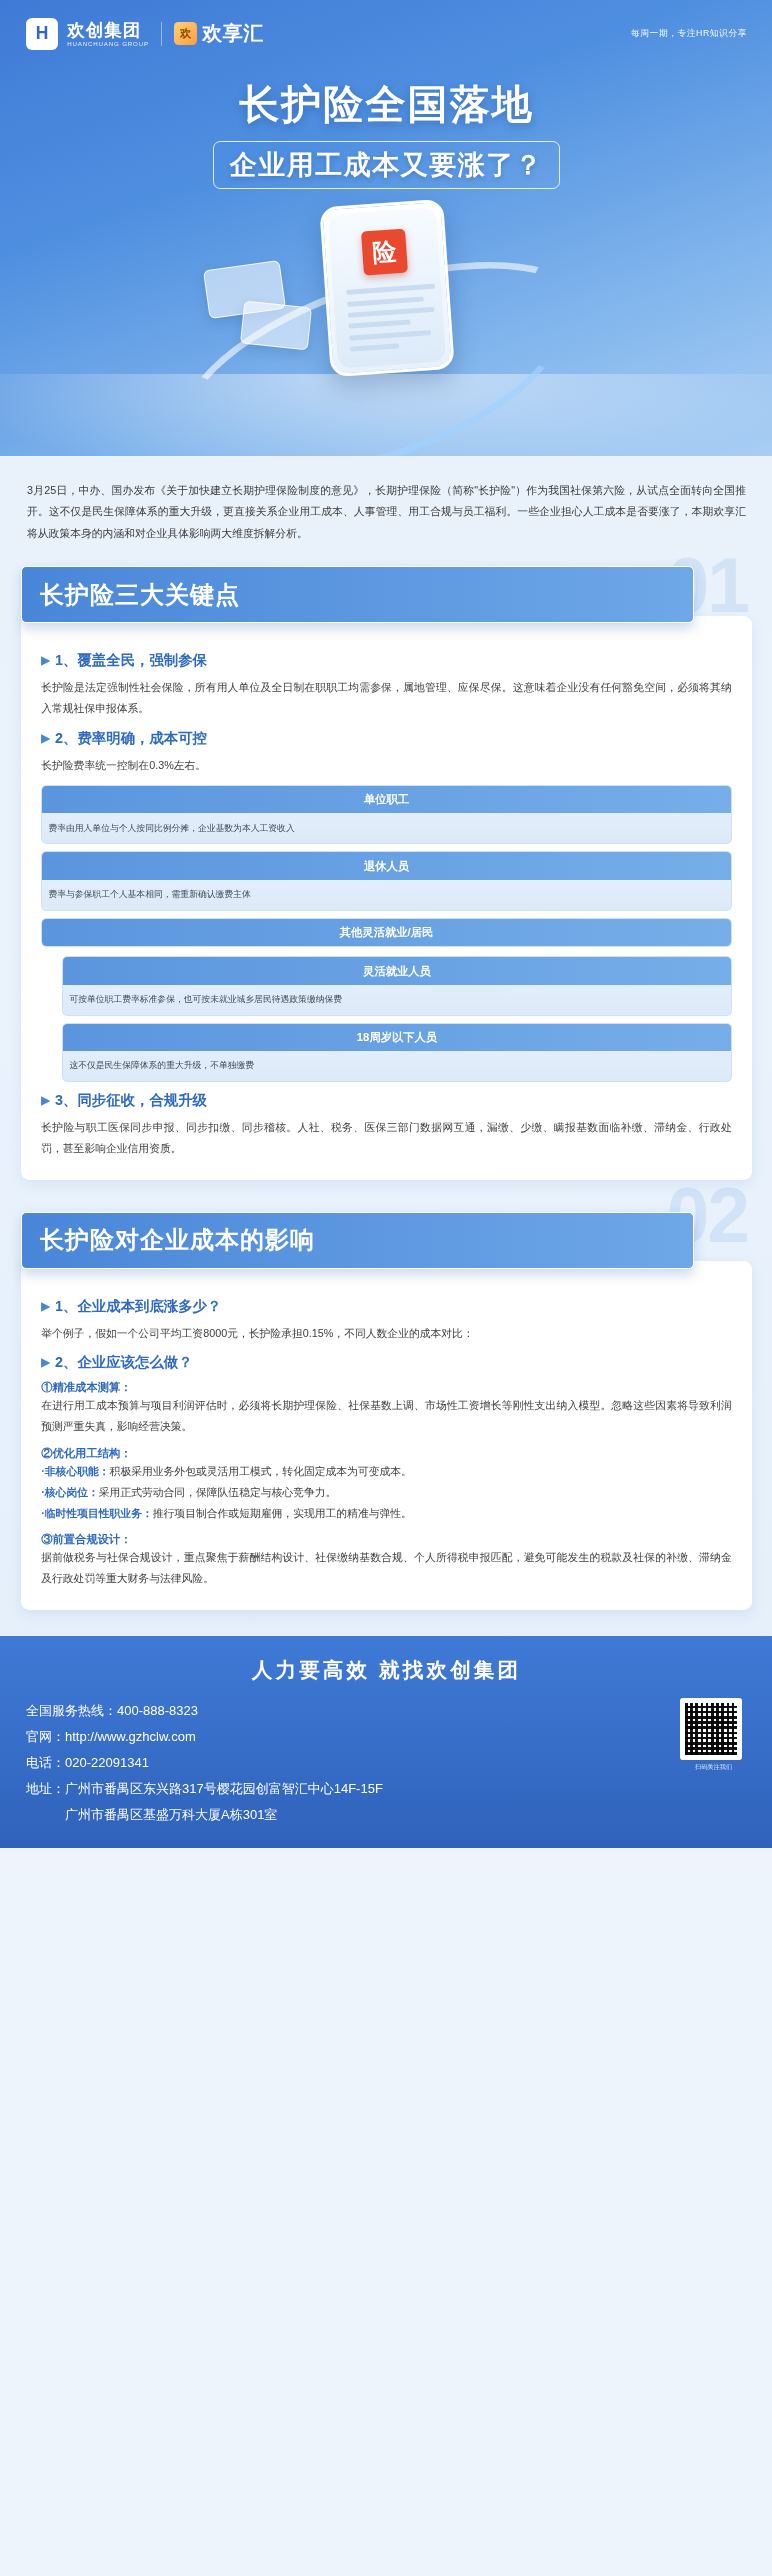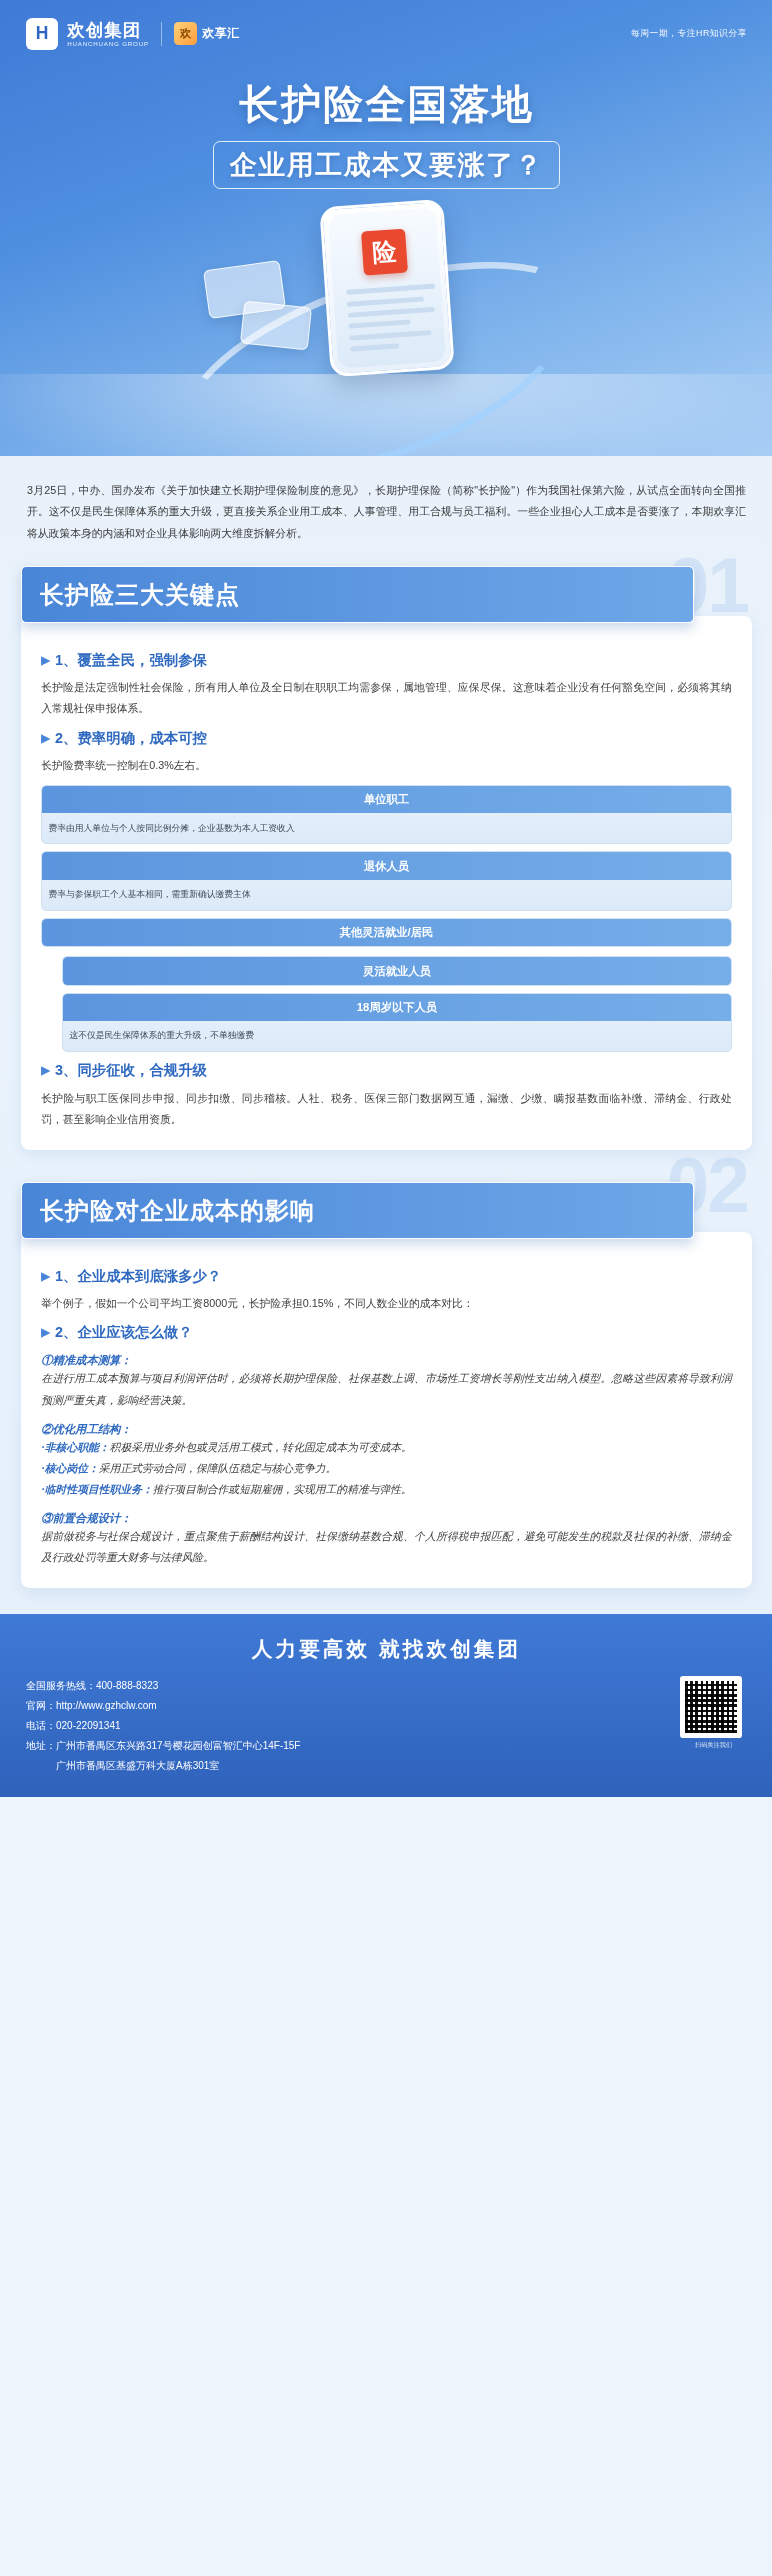--- a/index.html
+++ b/index.html
@@ -41,21 +41,21 @@
   .sub-logo {
     display:flex; align-items:center; gap:5.2px;
     color:#fff;
   }
   .sub-logo .sq {
     width: 23px; height: 23px; border-radius: 4.6px;
     background: linear-gradient(135deg,#ffd27a,#ff9d3c);
     color:#8a4a00; font-size: 11.3px; font-weight:bold;
     display:flex;align-items:center;justify-content:center;
   }
-  .sub-logo .nm { font-size: 12px; font-weight: bold; letter-spacing: 0.5px; }
+  .sub-logo .nm { font-size: 20px; font-weight: bold; letter-spacing: 0.5px; }
   .tagline { color:#fff; font-size: 8.8px; margin-left: auto; opacity:.95; letter-spacing:0.5px;}
 
   .title-wrap { text-align:center; position: relative; z-index: 3; margin-top: 22px;}
   .title-main {
     font-size: 40px; font-weight: bold; color: #fff; letter-spacing: 2.1px;
     text-shadow: 0 3.1px 8.2px rgba(23,60,120,.35);
   }
   .title-sub {
     display:inline-block; margin-top: 9.3px;
     font-size: 27px; font-weight: bold; color: #fff; letter-spacing: 1.5px;
@@ -166,21 +166,21 @@
     background: linear-gradient(90deg,#5b95dd,#76aee9); color:#fff;
     font-size: 12px; font-weight:bold; padding: 7.2px 5.2px; text-align:center;
   }
   .tbl td {
     font-size: 10.8px; padding: 6.2px 5.2px; text-align:center; color:#3c4450;
     background:#f3f8fe; border-bottom: 0.5px solid #e0ebf7;
   }
   .tbl tr:nth-child(even) td { background:#eaf3fd; }
 
   .sub-h { font-size: 11.3px; font-weight:bold; color:#2f6ac0; margin-top: 8.2px; }
-  .blk { margin-top: 11px; font-style: italic; }
+  .blk { margin-top: 5px; }
 
   
   .footer {
     background: linear-gradient(180deg,#3f7ad6,#2f62bb);
     color:#fff; padding: 17.5px 26px 20.6px 26px; position:relative;
   }
   .foot-slogan {
     text-align:center; font-size: 20.6px; font-weight:bold; letter-spacing:3.1px;
     padding: 3.1px 0 13.4px 0;
   }
@@ -193,21 +193,21 @@
   }
   .qr .inner {
     width: 52px; height: 52px;
     background:
       repeating-linear-gradient(90deg,#111 0 2.6px,#fff 2.6px 5.2px),
       repeating-linear-gradient(0deg,#111 0 2.6px,#fff 2.6px 5.2px);
     background-blend-mode: multiply;
   }
   .qr-cap { text-align:center; font-size: 6.2px; margin-top: 3.1px; color:#dbe8f9;}
   .qr-wrap { width: 67px; }
-  .foot-h { font-size: 10px; }
+  .foot-h { font-size: 13px; }
 </style>
 </head>
 <body>
 
 <div class="page">
 
   <div class="hero">
     <div class="brandbar">
       <div class="logo-mark">H</div>
       <div class="logo-txt">
@@ -276,20 +276,21 @@
             <div class="bd">费率与参保职工个人基本相同，需重新确认缴费主体</div>
           </div>
           <div class="mini">
             <div class="hd">其他灵活就业/居民</div>
           </div>
         </div>
 
         <div class="mini-row two">
           <div class="mini wide">
             <div class="hd">灵活就业人员</div>
+            <div class="bd">可按单位职工费率标准参保，也可按未就业城乡居民待遇政策缴纳保费</div>
           </div>
           <div class="mini wide">
             <div class="hd">18周岁以下人员</div>
             <div class="bd">这不仅是民生保障体系的重大升级，不单独缴费</div>
           </div>
         </div>
 
         <div class="item-title">
           <span class="tri">▶</span>
           <span>3、同步征收，合规升级</span>

